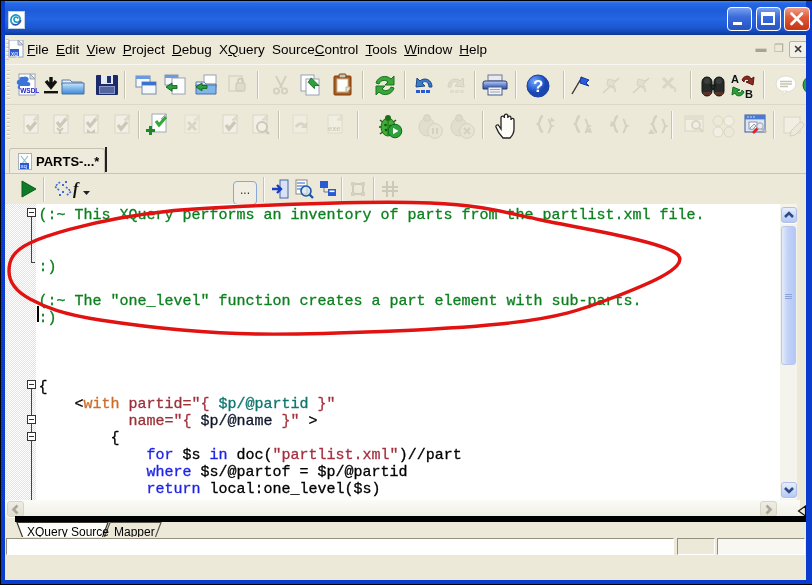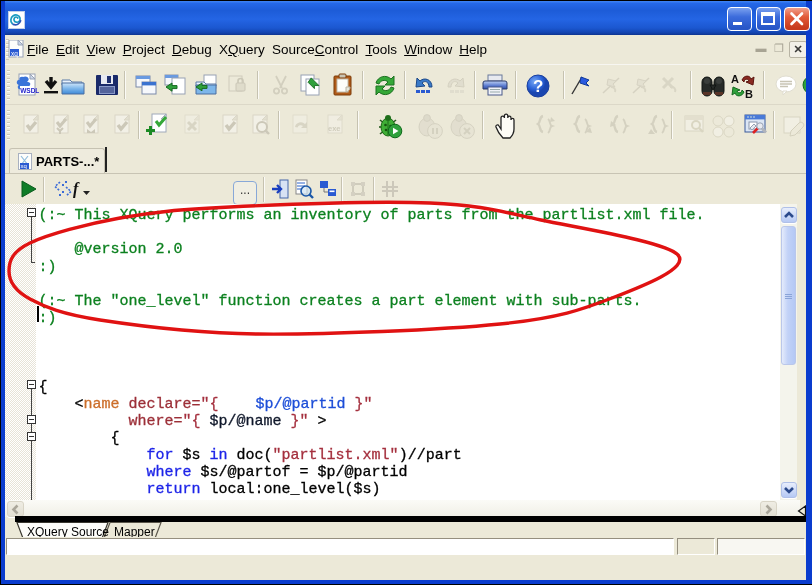--- a/index.html
+++ b/index.html
@@ -623,27 +623,26 @@
         <svg width="22" height="22">
           <g stroke="#ccc8ba" stroke-width="2" fill="none">
             <path d="M8 3 v16 M14 3 v16 M3 9 h16 M3 13 h16"></path>
           </g>
         </svg>
       </div>
   </div>
   <div id="editor">
     <div id="emargin"></div>
     <div class="code" style="top:3px;"><span class="cm">(:~ This XQuery performs an inventory of parts from the partlist.xml file.</span></div>
-    <div class="code" style="top:37px;"><span class="cm">    @version 2.0</span></div>
     <div class="code" style="top:55px;"><span class="cm">:)</span></div>
     <div class="code" style="top:89px;"><span class="cm">(:~ The "one_level" function creates a part element with sub-parts.</span></div>
     <div class="code" style="top:106px;"><span class="cm">:)</span></div>
     <div class="code" style="top:175px;">{</div>
-    <div class="code" style="top:192px;">    &lt;<span class="tg">name</span> <span class="at">declare=</span><span class="st">"{ </span><span style="color:#1d4ed8;margin-left:28px;">$p/@partid</span><span class="st"> }"</span></div>
-    <div class="code" style="top:209px;">          <span class="at">where=</span><span class="st">"{ </span><span style="color:#0f172a;">$p/@name</span><span class="st"> }"</span> &gt;</div>
+    <div class="code" style="top:192px;">    &lt;<span class="tg">with</span> <span class="at">partid=</span><span class="st">"{ </span><span style="color:#0f766e;">$p/@partid</span><span class="st"> }"</span></div>
+    <div class="code" style="top:209px;">          <span class="at">name=</span><span class="st">"{ </span><span style="color:#0f172a;">$p/@name</span><span class="st"> }"</span> &gt;</div>
     <div class="code" style="top:226px;">        {</div>
     <div class="code" style="top:243px;">            <span class="kw">for</span> $s <span class="kw">in</span> doc(<span class="st">"partlist.xml"</span>)//part</div>
     <div class="code" style="top:277px;">            <span class="kw">return</span> local:one_level($s)</div>
     <div class="code" style="top:260px;">            <span class="kw">where</span> $s/@partof = $p/@partid</div>
     <div class="fold" style="top:4px;"></div>
     <div class="fline" style="left:26px;top:13px;height:46px;"></div>
     <div class="fline" style="left:26px;top:58px;width:4px;height:1px;"></div>
     <div class="fold" style="top:176px;"></div>
     <div class="fline" style="left:26px;top:185px;height:26px;"></div>
     <div class="fold" style="top:211px;"></div>

